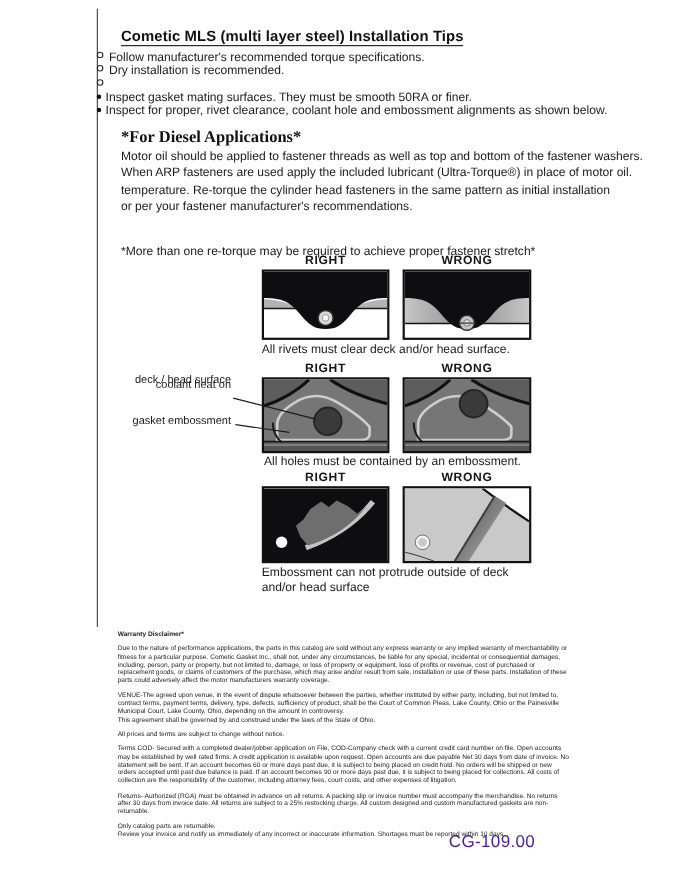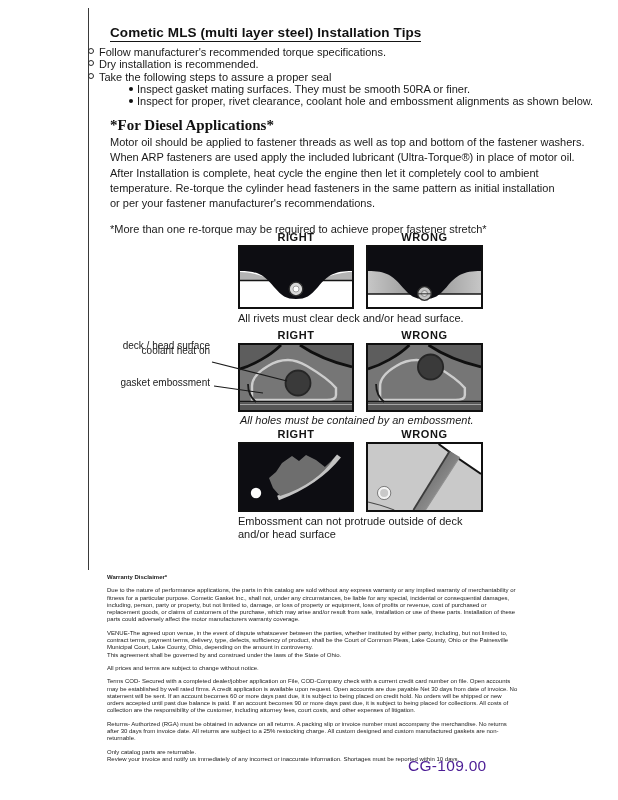--- a/index.html
+++ b/index.html
@@ -8,21 +8,21 @@
 
   .vline{position:absolute;left:88px;top:8px;width:1px;height:562px;background:#3a3a3a;}
 
   .title{position:absolute;left:110px;top:25px;font-size:13.5px;font-weight:bold;
          color:#111;border-bottom:1.5px solid #151515;padding-bottom:1px;letter-spacing:.1px;}
 
   .bullets{position:absolute;left:88px;top:46px;font-size:11px;line-height:12.3px;color:#1a1a1a;width:460px;}
   .brow{white-space:nowrap;}
   .ob{display:inline-block;width:4px;height:4px;border:1px solid #2a2a2a;border-radius:50%;
       margin-right:5px;vertical-align:2px;}
-  .sub{margin-left:41px;}
+  .sub{}
   .sb{display:inline-block;width:4px;height:4px;background:#111;border-radius:50%;
       margin-right:4px;vertical-align:2px;}
 
   .h2{position:absolute;left:110px;top:117px;font-size:15px;font-weight:bold;color:#111;font-family:Liberation Serif, serif;}
   .body-par{position:absolute;left:110px;font-size:11px;line-height:15px;color:#1a1a1a;white-space:nowrap;}
 
   .dlabel{position:absolute;font-size:11px;font-weight:bold;letter-spacing:.6px;color:#141414;
           text-align:center;}
   .dbox{position:absolute;border:2px solid #101010;box-sizing:border-box;background:#fff;}
   .dbox svg{display:block;width:100%;height:100%;}
@@ -43,32 +43,31 @@
 
 <div class="page">
 
   <div class="vline"></div>
 
   <div class="title">Cometic MLS (multi layer steel) Installation Tips</div>
 
   <div class="bullets">
     <div class="brow"><span class="ob"></span><span>Follow manufacturer's recommended torque specifications.</span></div>
     <div class="brow"><span class="ob"></span><span>Dry installation is recommended.</span></div>
-    <div class="brow"><span class="ob"></span><span>Take the following steps to assure a proper seal</span></div>
+    <div class="brow"><span class="ob"></span></div>
     <div class="brow sub"><span class="sb"></span><span>Inspect gasket mating surfaces.  They must be smooth 50RA or finer.</span></div>
     <div class="brow sub"><span class="sb"></span><span>Inspect for proper, rivet clearance, coolant hole and embossment alignments as shown below.</span></div>
   </div>
 
   <div class="h2">*For Diesel Applications*</div>
   <div class="body-par" style="top:135px;">
     <div>Motor oil should be applied to fastener threads as well as top and bottom of the fastener washers.</div>
     <div>When ARP fasteners are used apply the included lubricant (Ultra-Torque®) in place of motor oil.</div>
   </div>
   <div class="body-par" style="top:166px;">
-    <div>After Installation is complete, heat cycle the engine then let it completely cool to ambient</div>
     <div>temperature. Re-torque the cylinder head fasteners in the same pattern as initial installation</div>
     <div>or per your fastener manufacturer's recommendations.</div>
   </div>
   <div class="body-par" style="top:206px;margin-top:16px;">*More than one re-torque may be required to achieve proper fastener stretch*</div>
 
   <div class="dlabel" style="left:238px;top:231px;width:116px;">RIGHT</div>
   <div class="dlabel" style="left:366px;top:231px;width:117px;">WRONG</div>
 
   <div class="dbox" style="left:238px;top:245px;width:116px;height:64px;">
     <svg viewBox="0 0 112 60" preserveAspectRatio="none">
@@ -138,21 +137,21 @@
       <line x1="0" y1="59.5" x2="112" y2="59.5" stroke="#a5a5a5" stroke-width="1"></line>
       <circle cx="62" cy="22" r="12.5" fill="#3a3a3a" stroke="#262626" stroke-width="1.8"></circle>
     </svg>
   </div>
 
   <svg class="leader" width="100" height="45">
     <line x1="7" y1="7" x2="82" y2="26" stroke="#1a1a1a" stroke-width="1.1"></line>
     <line x1="9" y1="31" x2="58" y2="38" stroke="#1a1a1a" stroke-width="1.1"></line>
   </svg>
 
-  <div class="caption" style="left:240px;top:414px;font-style:italic;">All holes must be contained by an embossment.</div>
+  <div class="caption" style="left:240px;top:414px;">All holes must be contained by an embossment.</div>
 
   <div class="dlabel" style="left:238px;top:428px;width:116px;">RIGHT</div>
   <div class="dlabel" style="left:366px;top:428px;width:117px;">WRONG</div>
 
   <div class="dbox" style="left:238px;top:442px;width:116px;height:70px;">
     <svg viewBox="0 0 112 66" preserveAspectRatio="none">
       <rect x="0" y="0" width="112" height="66" fill="#0d0d12"></rect>
       <path d="M99,12 C87,27 67,43 38,54" fill="none" stroke="#c3c3c3" stroke-width="5"></path>
       <path d="M42,19 L52,12 L59,17 L66,11 L76,16 L85,23 L93,16 C83,30 66,44 40,52 L33,44 L29,34 L36,28 Z" fill="#6e6e6e"></path>
       <circle cx="16" cy="49" r="5.2" fill="#fcfcfc"></circle>

